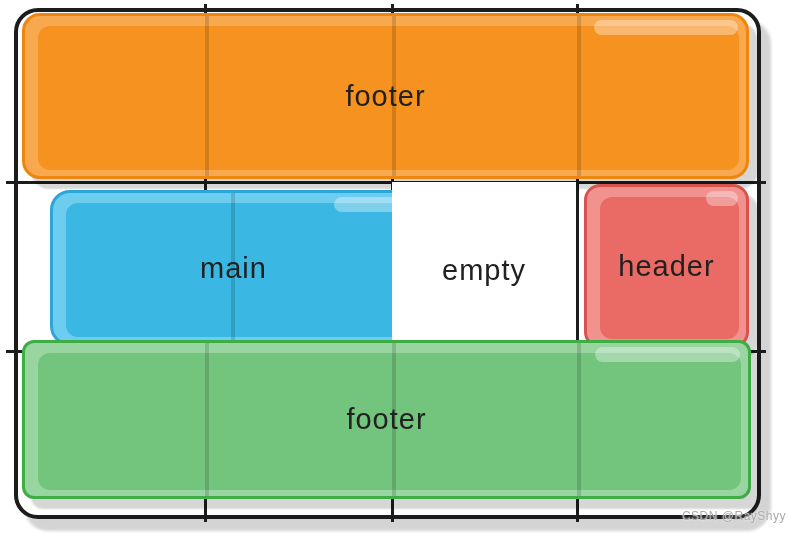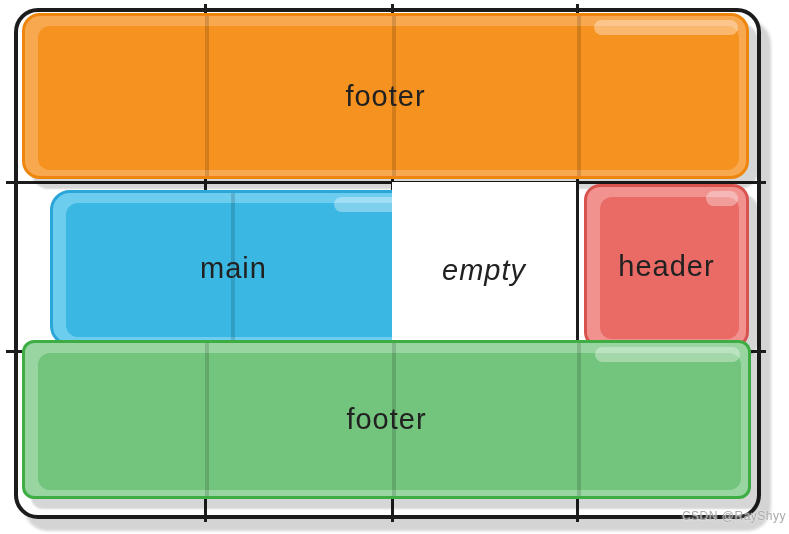--- a/index.html
+++ b/index.html
@@ -49,21 +49,21 @@
 
   .area-label{
     position:relative;z-index:3;color:#212121;
     font-size:29px;letter-spacing:1px;font-weight:400;
   }
   
   .empty-cell{
     position:absolute;left:392px;top:182px;width:184px;height:168px;z-index:2;
     display:flex;align-items:center;justify-content:center;background:#ffffff;
   }
-  .empty-cell .area-label{padding-top:8px;font-style:italic;}
+  .empty-cell .area-label{padding-top:8px;}
 
   .watermark{
     position:absolute;right:3px;top:509px;z-index:4;
     font-size:12px;color:#a9a9a9;letter-spacing:0.5px;
     text-shadow:0 0 2px #ffffff;
     text-align:right;
   }
 </style>
 </head>
 <body>

